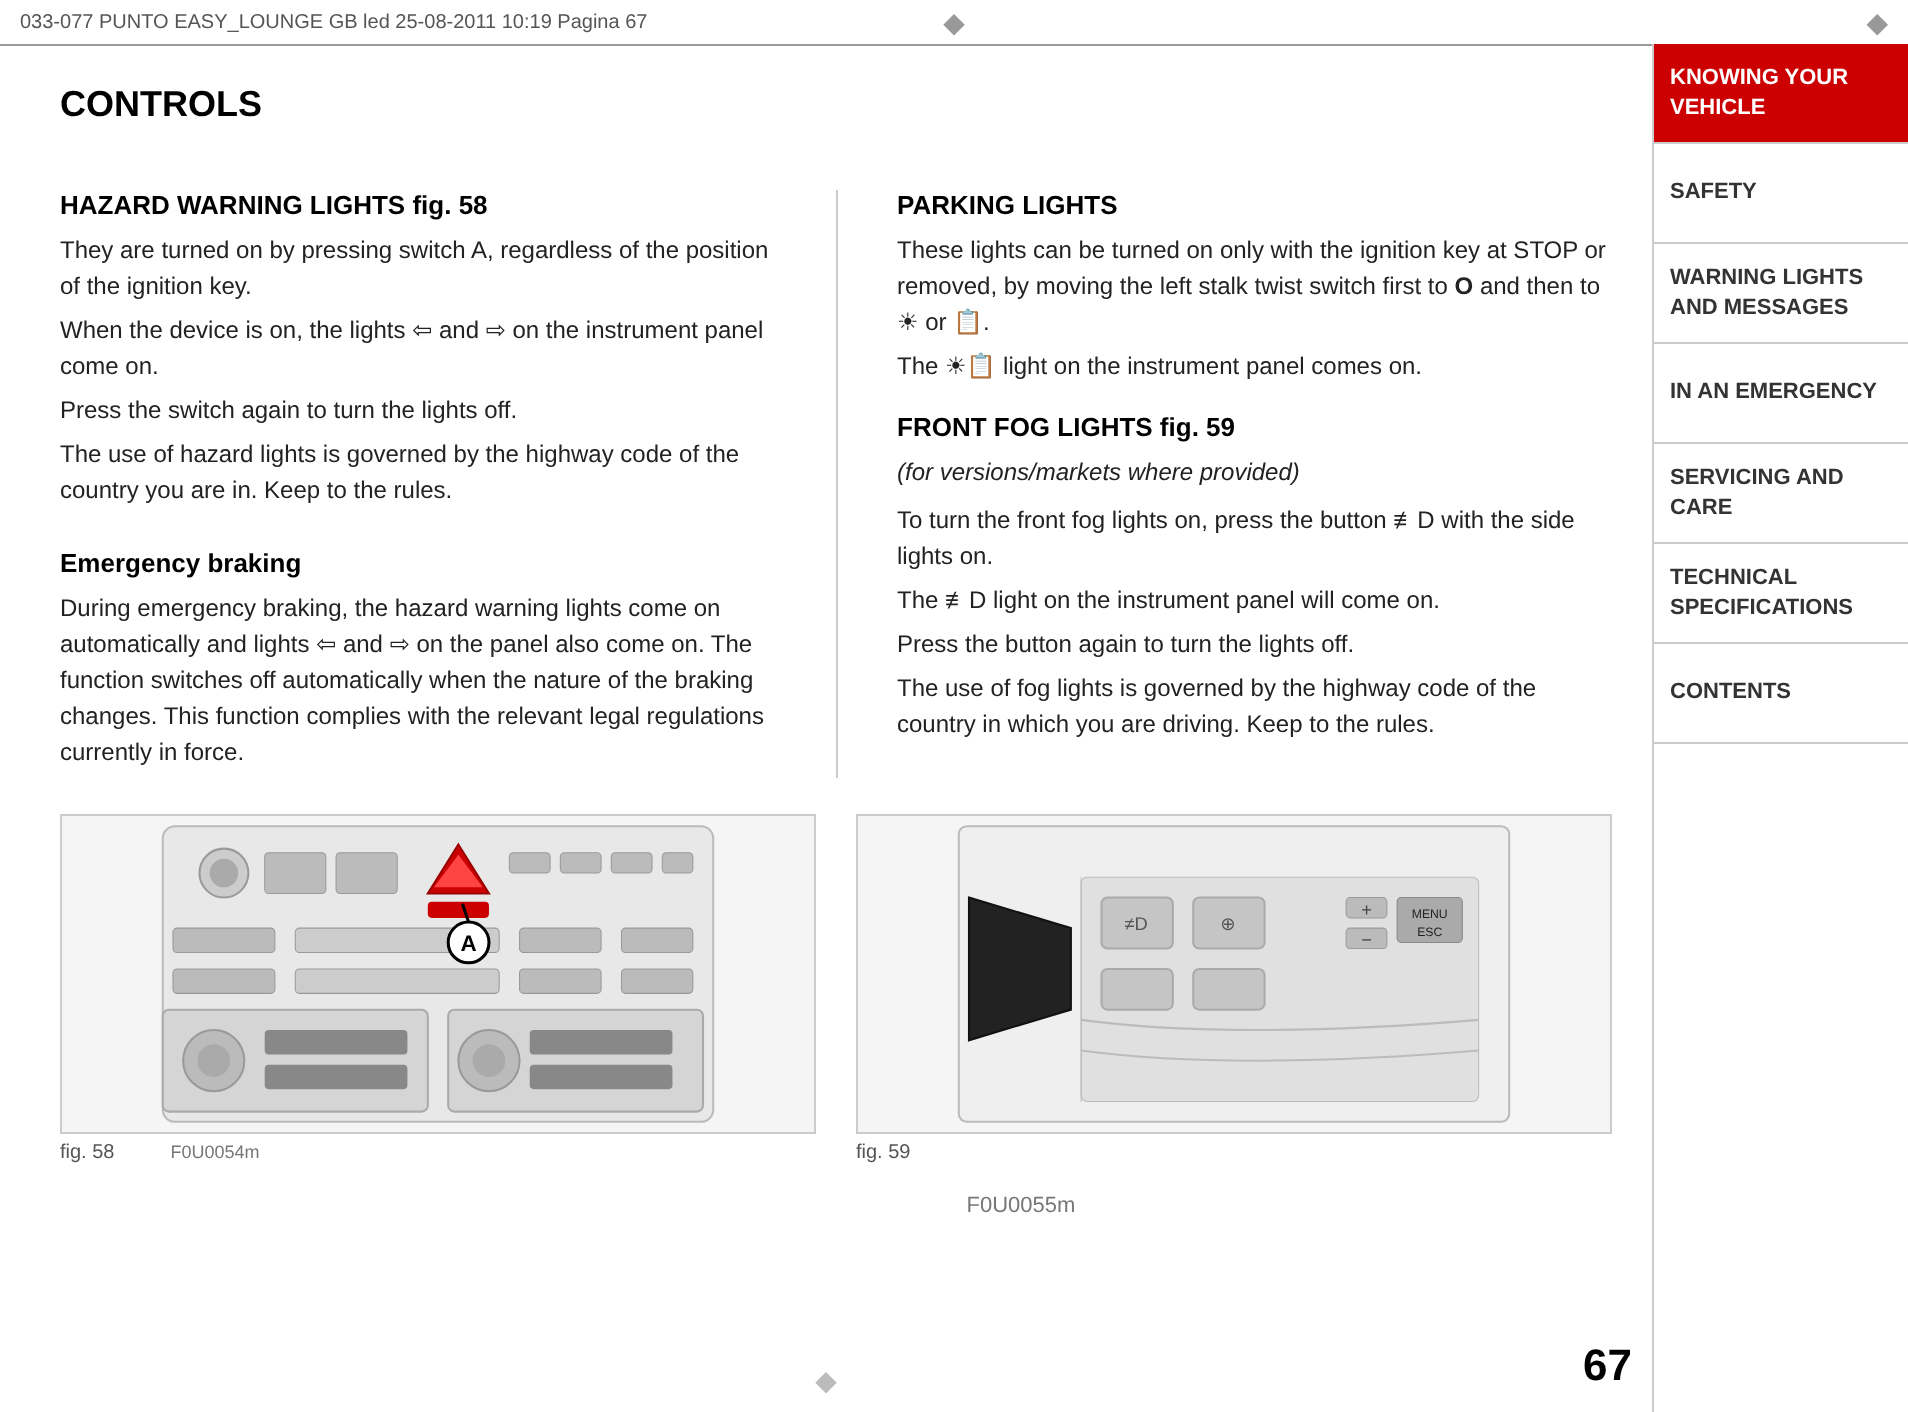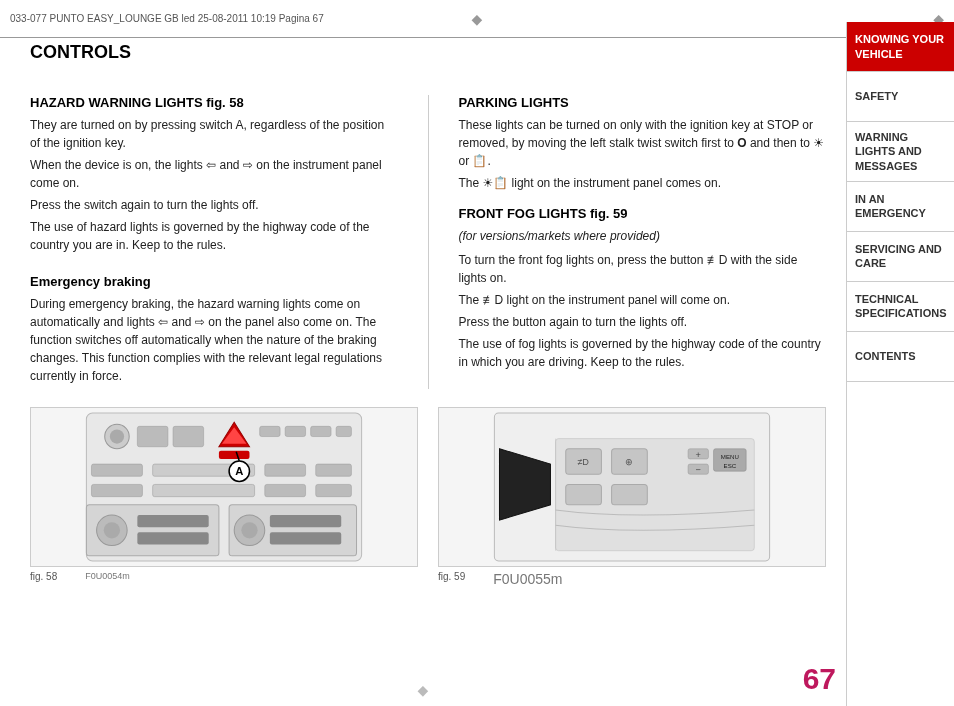--- a/index.html
+++ b/index.html
@@ -10,21 +10,21 @@
       width: 954px;
       height: 706px;
       overflow: hidden;
       position: relative;
     }
 
     
     .top-header {
       position: absolute;
       top: 0; left: 0; right: 0;
-      height: 38px;
+      height: 23px;
       border-bottom: 1px solid #999;
       display: flex;
       align-items: center;
       padding: 0 10px;
       font-size: 10px;
       color: #555;
     }
 
     
     .page-container {
@@ -35,21 +35,21 @@
 
     
     .content-area {
       flex: 1;
       padding: 20px 20px 10px 30px;
       position: relative;
     }
 
     
     .sidebar {
-      width: 108px;
+      width: 128px;
       border-left: 1px solid #ccc;
       display: flex;
       flex-direction: column;
     }
 
     
     .sidebar-item {
       border-bottom: 1px solid #ccc;
       padding: 8px 8px;
       font-size: 11px;
@@ -66,23 +66,23 @@
     .sidebar-item.active {
       background: #c00;
       color: #fff;
     }
 
     
     .page-number {
       position: absolute;
       bottom: 10px;
       right: 10px;
-      font-size: 30px;
+      font-size: 22px;
       font-weight: bold;
-      color: #be185d;
+      color: #000000;
     }
 
     
     .columns {
       display: flex;
       gap: 30px;
       margin-top: 32px;
     }
 
     .column-left {
@@ -297,21 +297,21 @@
             <rect x="120" y="75" width="35" height="20" rx="3" fill="#c5c5c5" stroke="#aaa" stroke-width="1"></rect>
 
             <path d="M65,100 Q140,110 260,100" stroke="#bbb" stroke-width="1" fill="none"></path>
             <path d="M65,115 Q140,125 260,115" stroke="#bbb" stroke-width="1" fill="none"></path>
 
             <line x1="65" y1="30" x2="65" y2="140" stroke="#bbb" stroke-width="0.5"></line>
           </svg>
         </div>
         <div class="figure-caption">
           <span>fig. 59</span>
-          <span style="font-size:14px; color:#777;">F0U0055m</span>
+          <span style="font-size:11px; color:#777;margin-top:26px;">F0U0055m</span>
         </div>
       </div>
 
     </div>
 
     <div class="page-number">67</div>
 
     <div style="position:absolute; bottom:8px; left:50%; transform:translateX(-50%); font-size:14px; color:#bbb;">◆</div>
 
   </div>

